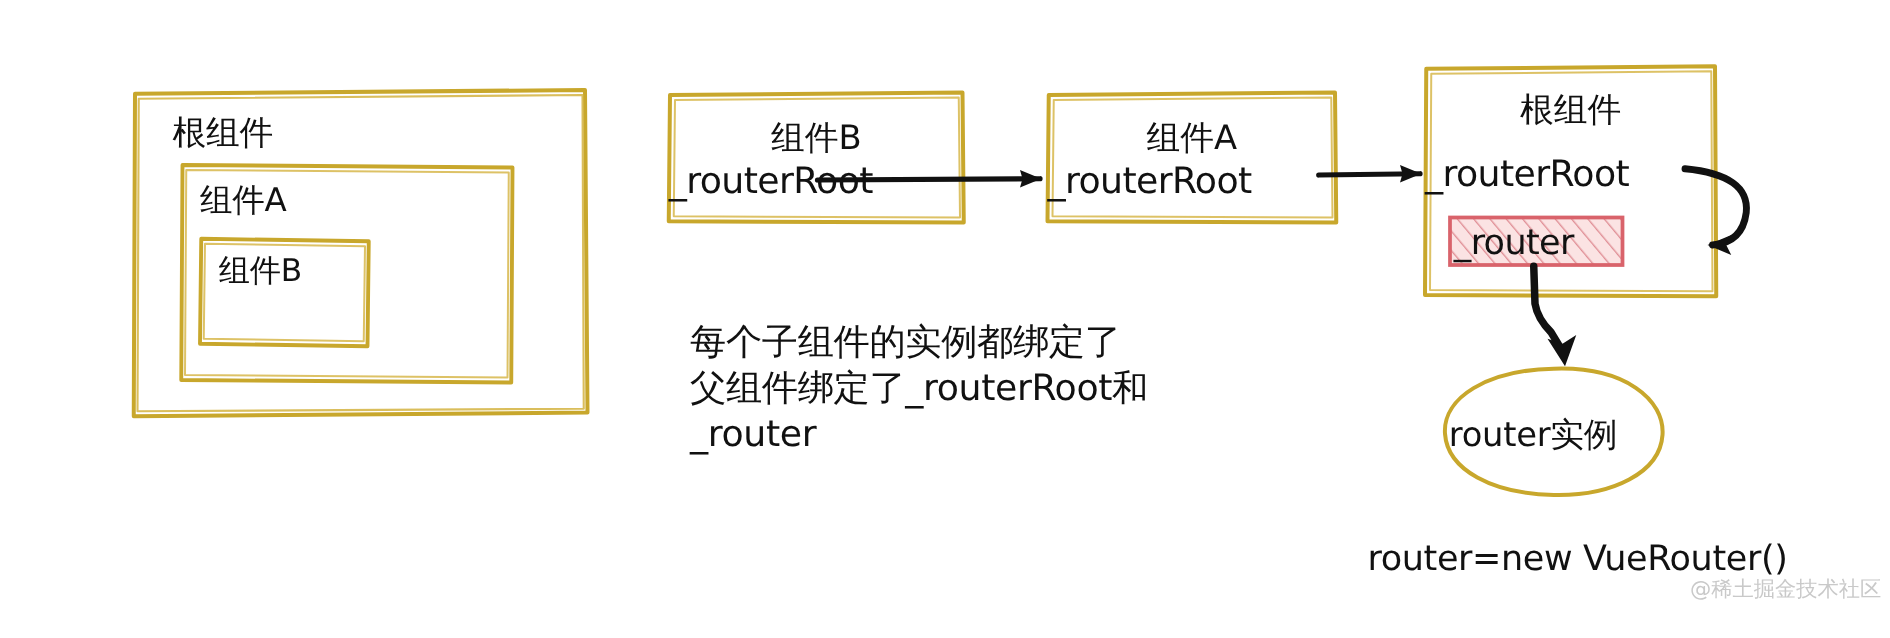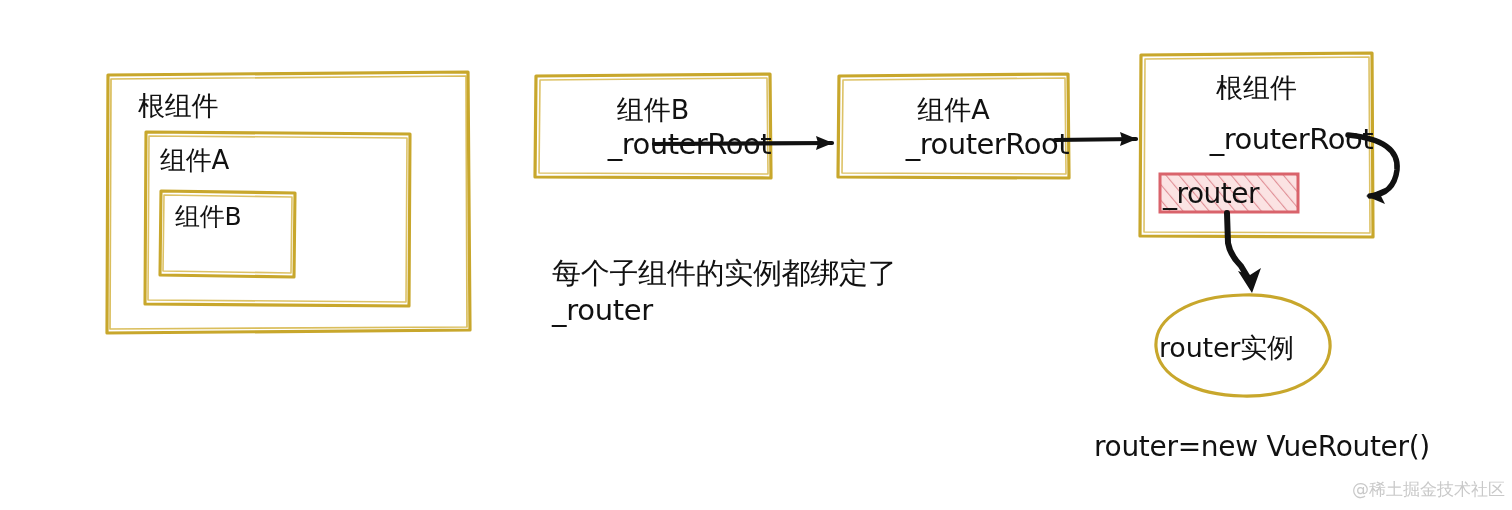--- a/index.html
+++ b/index.html
@@ -54,21 +54,21 @@
   
   .box-title {
     position: absolute;
     text-align: center;
     font-size: 27px;
     font-weight: 500;
     color: #111111;
   }
   .box-sub {
     position: absolute;
-    text-align: right;
+    text-align: left;
     font-size: 29px;
     font-weight: 500;
     color: #111111;
     letter-spacing: -0.5px;
   }
   .t-b2-title { left: 535px; top: 92px; width: 236px; }
   .t-b2-sub   { left: 535px; top: 127px; width: 236px; }
   .t-a2-title { left: 838px; top: 92px; width: 231px; }
   .t-a2-sub   { left: 838px; top: 127px; width: 231px; }
   .t-r2-title { left: 1140px; top: 70px; width: 233px; }
@@ -108,21 +108,21 @@
     top: 430px;
     font-size: 28px;
     font-weight: 500;
     color: #111111;
     letter-spacing: -0.3px;
   }
   
   .watermark {
     position: absolute;
     left: 1352px;
-    top: 478px;
+    top: 460px;
     font-size: 17px;
     color: #c9c9c9;
     white-space: pre;
   }
 </style>
 </head>
 <body>
 
 <div id="canvas">
 
@@ -205,20 +205,21 @@
   <div class="box-title t-a2-title">组件A</div>
   <div class="box-sub t-a2-sub">_routerRoot</div>
 
   <div class="box-title t-r2-title">根组件</div>
   <div class="box-sub t-r2-sub">_routerRoot</div>
 
   <div class="lbl t-router">_router</div>
 
   <div class="note">
     <div>每个子组件的实例都绑定了</div>
+    <div>父组件绑定了_routerRoot和</div>
     <div>_router</div>
   </div>
 
   <div class="lbl t-caption">router=new VueRouter()</div>
 
   <div class="lbl t-ellipse">router实例</div>
 
   <div class="watermark">@稀土掘金技术社区</div>
 </div>
 

